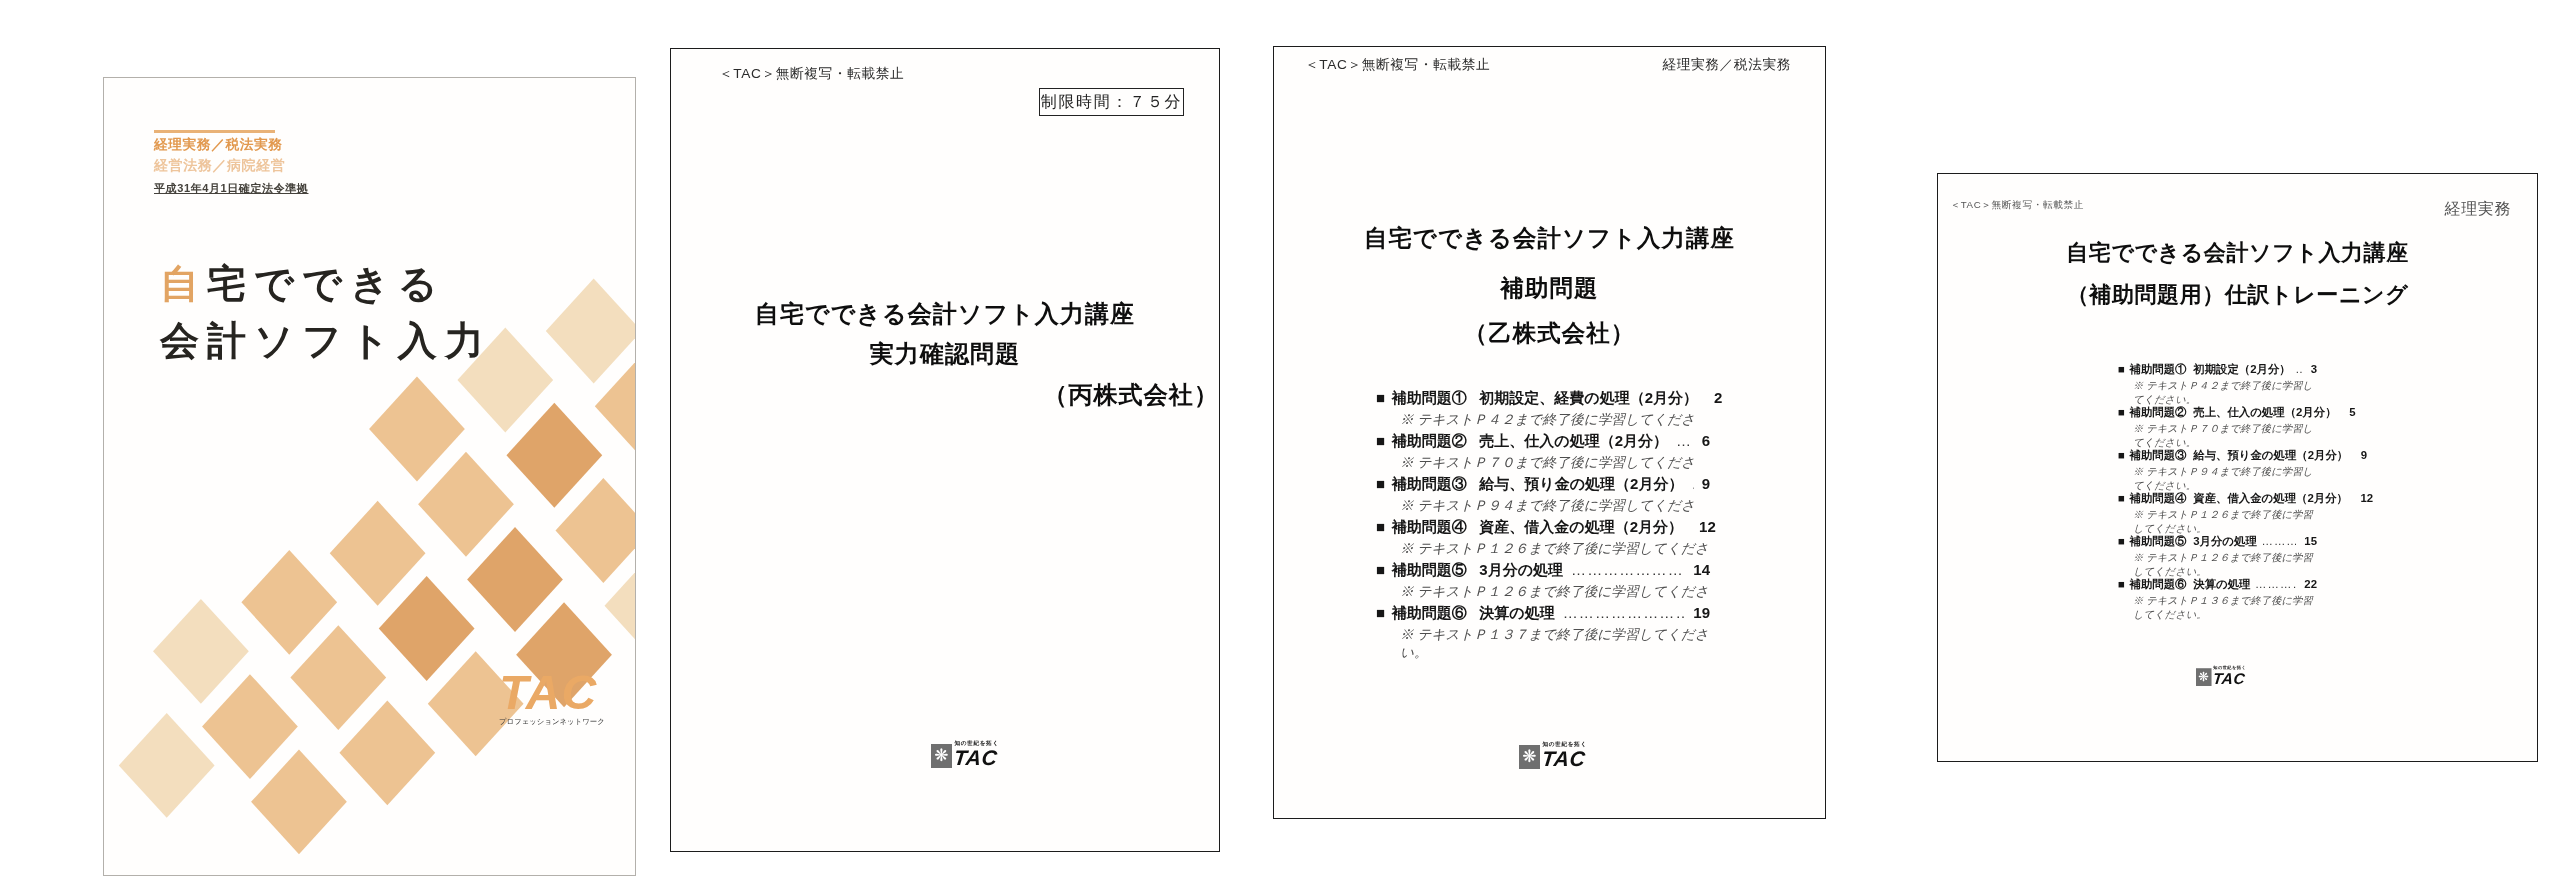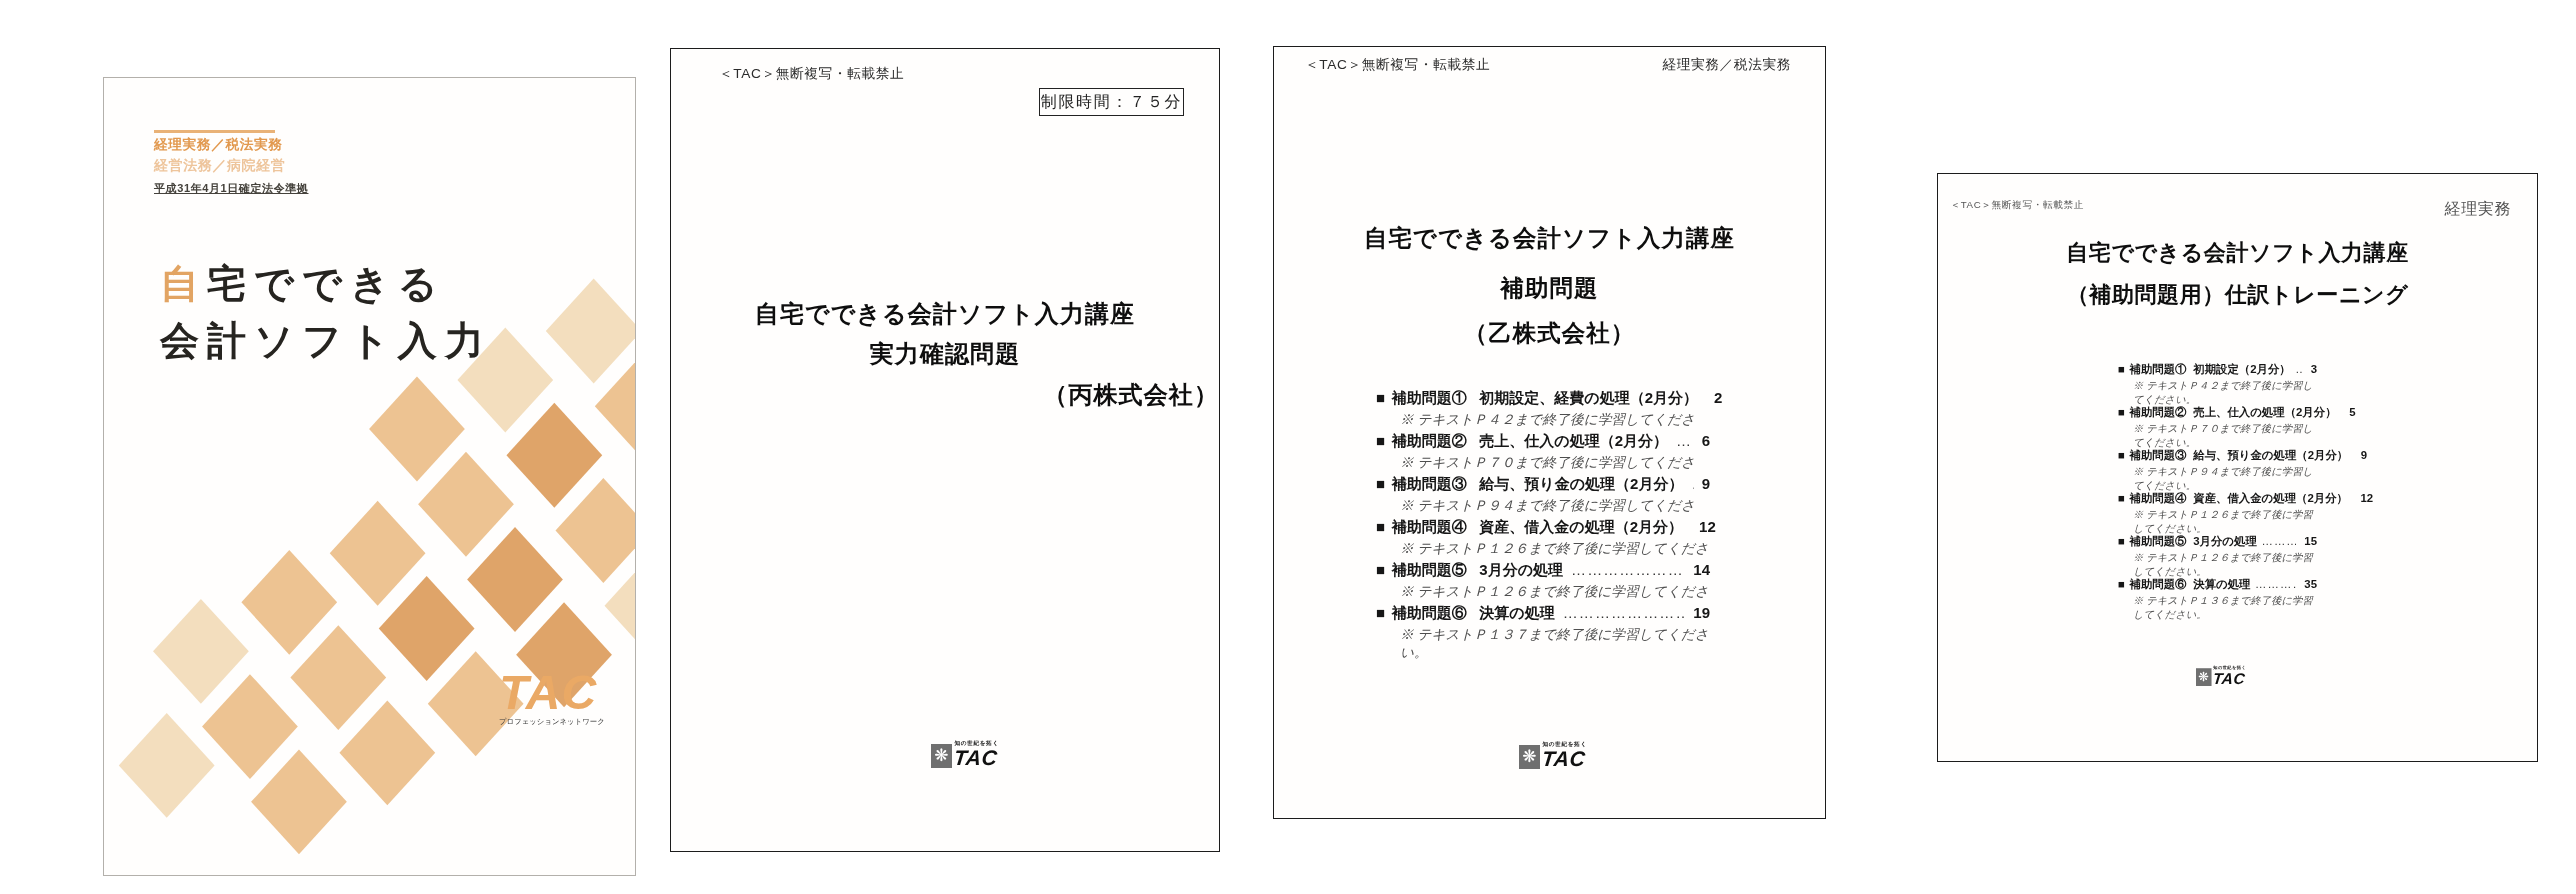--- a/index.html
+++ b/index.html
@@ -273,21 +273,21 @@
             <span class="toc-page">15</span>
           </div>
           <div class="toc-note">※ テキストＰ１２６まで終了後に学習してください。</div>
         </div>
         <div class="toc-item">
           <div class="toc-main">
             <span class="toc-bullet">■</span>
             <span class="toc-label">補助問題⑥</span>
             <span class="toc-desc">決算の処理</span>
             <span class="toc-leader">………………………</span>
-            <span class="toc-page">35</span>
+            <span class="toc-page">22</span>
           </div>
           <div class="toc-note">※ テキストＰ１３６まで終了後に学習してください。</div>
         </div>
       </div>
     <div class="tac-logo d4-logo small">
       <div class="square">❋</div>
       <div class="col">
         <span class="tagline">知の世紀を拓く</span>
         <span class="name">TAC</span>
       </div>

